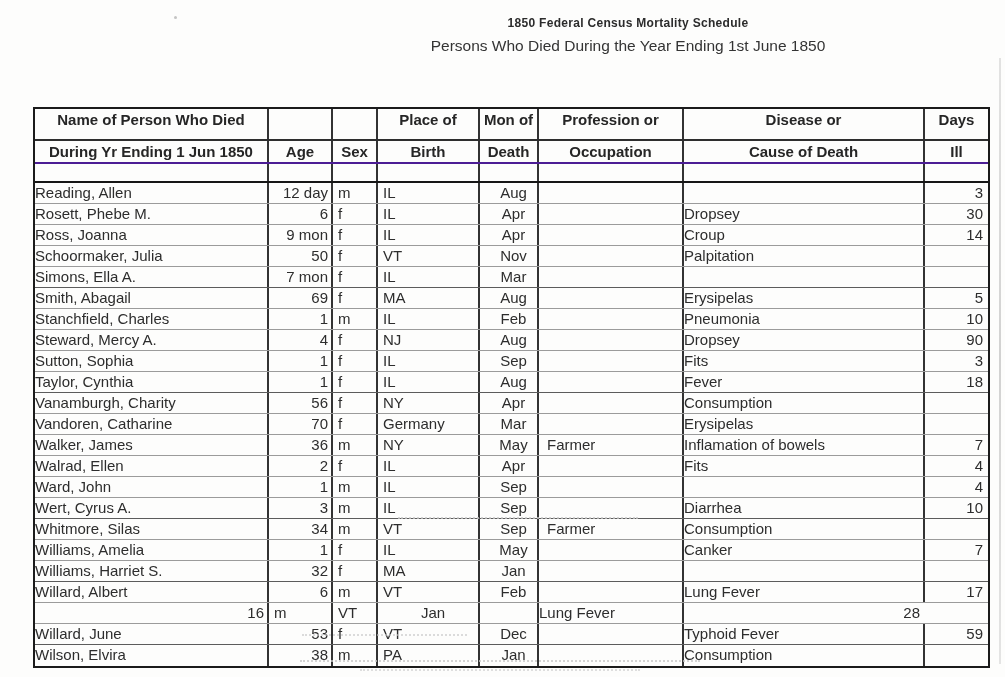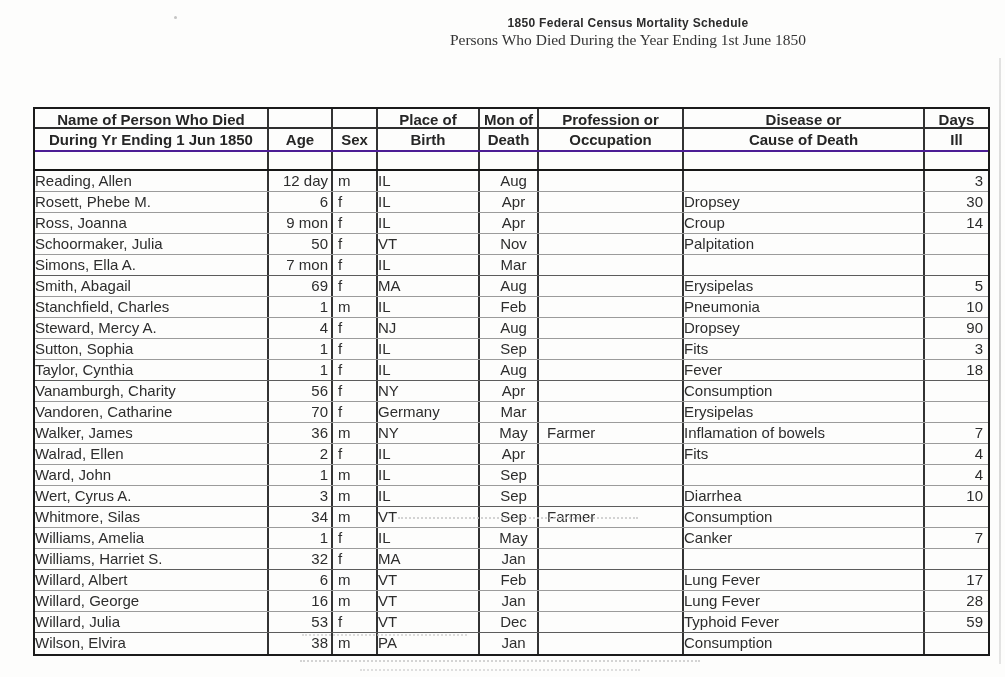--- a/index.html
+++ b/index.html
@@ -11,57 +11,57 @@
   .sheet {
     position:relative; width:1005px; height:677px;
     background:#fdfdfc;
   }
   
   .heading { position:absolute; left:250px; top:16px; width:756px; text-align:center; }
   .title {
     font-size:12px; font-weight:bold; color:#2c2c2c; letter-spacing:.3px;
   }
   .subtitle {
-    margin-top:1px; font-size:15.5px; color:#343434;font-family:Liberation Serif, serif;
+    margin-top:7px; font-size:15.5px; color:#343434;
   }
   
   .census-table {
     position:absolute; left:33px; top:107px; width:957px;
     border:2px solid #1b1b1b; box-sizing:border-box;
     background:#fdfdfc;
   }
   .t-row {
     display:grid;
     grid-template-columns:234px 64px 45px 102px 59px 145px 241px 63px;
     box-sizing:border-box;
   }
   .c {
     box-sizing:border-box;
     border-right:2px solid #333333;
     overflow:hidden; white-space:nowrap;
     font-size:15px; color:#2d2d2d;
   }
   .c:last-child { border-right:none; }
   
-  .hr1 { height:20px; border-bottom:2px solid #2e2e2e; }
+  .hr1 { height:32px; border-bottom:2px solid #2e2e2e; }
   .hr2 { height:23px; border-bottom:2px solid #4c1d95; }
   .hblank { height:19px; border-bottom:2px solid #161616; }
   .hr1 .c, .hr2 .c {
     font-weight:bold; color:#262626; text-align:center; line-height:21px;
   }
   
   .d { height:21px; border-bottom:1px solid #9b9b9b; }
   .d .c { line-height:20px; }
   .d:nth-child(5), .d:nth-child(10), .d:nth-child(16),
   .d:nth-child(19), .d:nth-child(22) { border-bottom-color:#5c5c5c; }
   .d:last-child { border-bottom:none; }
   .cell-name  { text-align:left; }
   .cell-age   { padding-right:3px; text-align:right; }
   .cell-sex   { padding-left:5px; text-align:left; }
-  .cell-birth { text-align:left; }
+  .cell-birth { padding-left:5px; text-align:left; }
   .cell-month { padding-left:10px; text-align:center; }
   .cell-occ   { padding-left:8px; text-align:left; }
   .cell-dis   { text-align:left; }
   .cell-days  { padding-right:5px; text-align:right; }
   
   .artifact { position:absolute; pointer-events:none; }
   .edge-streak {
     left:999px; top:58px; width:2px; height:606px;
     background:linear-gradient(#c2c2c2,#9d9d9d,#c6c6c6); opacity:.45;
   }
@@ -336,32 +336,31 @@
     <div class="c cell-age">6</div>
     <div class="c cell-sex">m</div>
     <div class="c cell-birth">VT</div>
     <div class="c cell-month">Feb</div>
     <div class="c cell-occ"></div>
     <div class="c cell-dis">Lung Fever</div>
     <div class="c cell-days">17</div>
   </div>
 
   <div class="t-row d">
-    <div class="c cell-name">Willard, George</div>
     <div class="c cell-age">16</div>
     <div class="c cell-sex">m</div>
     <div class="c cell-birth">VT</div>
     <div class="c cell-month">Jan</div>
     <div class="c cell-occ"></div>
     <div class="c cell-dis">Lung Fever</div>
     <div class="c cell-days">28</div>
   </div>
 
   <div class="t-row d">
-    <div class="c cell-name">Willard, Julia</div>
+    <div class="c cell-name">Willard, June</div>
     <div class="c cell-age">53</div>
     <div class="c cell-sex">f</div>
     <div class="c cell-birth">VT</div>
     <div class="c cell-month">Dec</div>
     <div class="c cell-occ"></div>
     <div class="c cell-dis">Typhoid Fever</div>
     <div class="c cell-days">59</div>
   </div>
 
   <div class="t-row d">

